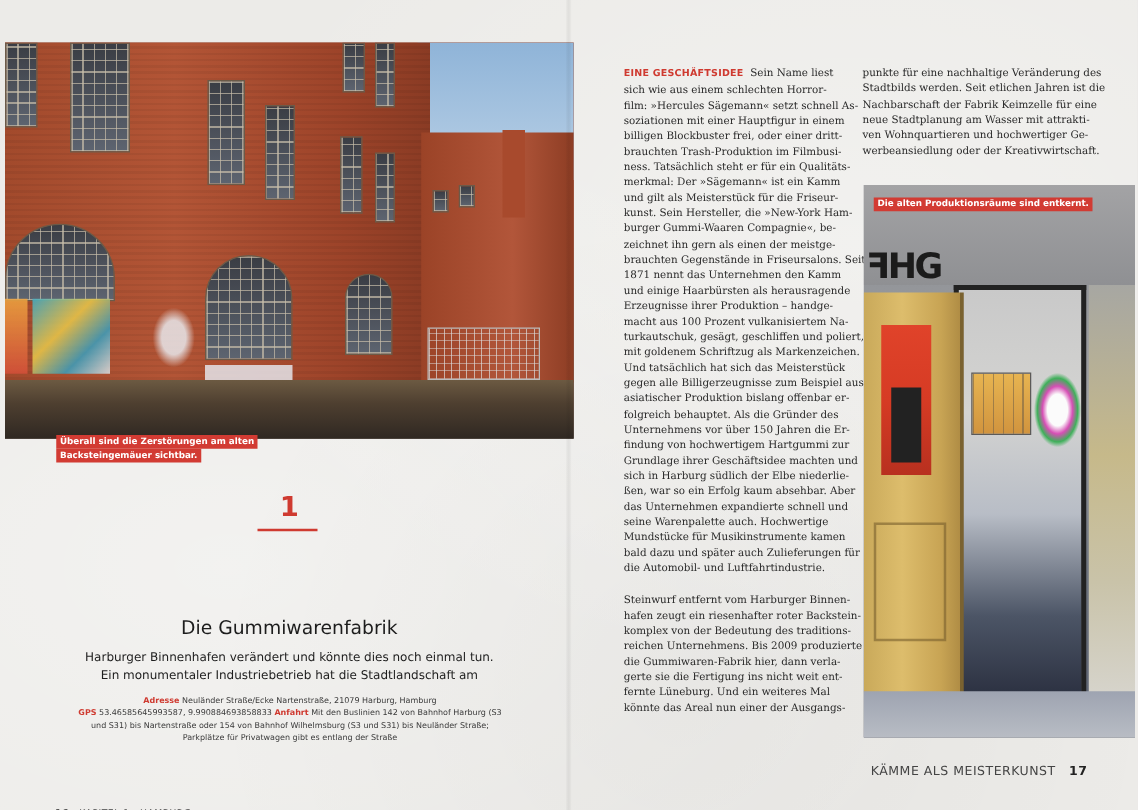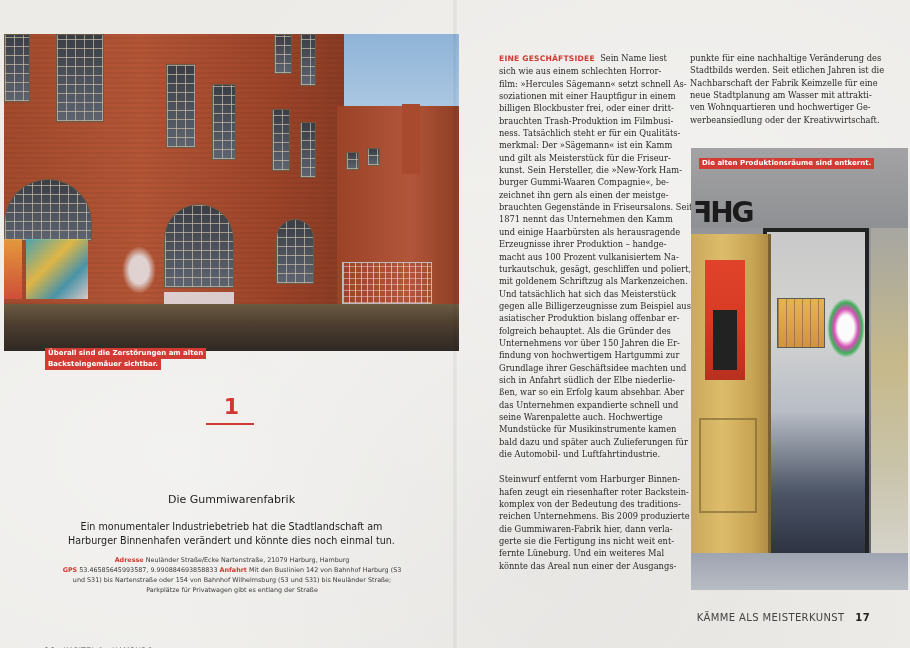--- a/index.html
+++ b/index.html
@@ -97,21 +97,21 @@
       position: absolute; left: 0; width: 455px; top: 400px;
       text-align: center;
       font-family: "DejaVu Sans", sans-serif; font-weight: bold;
       font-size: 23px; line-height: 28px; color: #cf3a30;
       letter-spacing: 0.5px;
     }
     .chapter-subtitle {
       position: absolute; left: 0; width: 455px; top: 459px;
       text-align: center;
       font-family: "DejaVu Sans", sans-serif;
-      font-size: 11px; color: #1d1d1d;
+      font-size: 15px; color: #1d1d1d;
     }
     .lead {
       position: absolute; left: 60px; width: 335px; top: 486px;
       text-align: center;
       font-family: "DejaVu Sans", sans-serif;
       font-size: 9.6px; line-height: 13.5px; color: #1d1d1d;
     }
     .info {
       position: absolute; left: 58px; width: 340px; top: 521px;
       text-align: center;
@@ -239,22 +239,22 @@
       <div class="ground"></div>
     </div>
 
     <div class="caption" style="left:41px;top:314px;">Überall sind die Zerstörungen am alten</div>
     <div class="caption" style="left:41px;top:325px;">Backsteingemäuer sichtbar.</div>
 
     <div class="chapter-number">1</div>
     <div class="chapter-rule"></div>
     <div class="chapter-subtitle">Die Gummiwarenfabrik</div>
     <div class="lead">
+      <span class="line">Harburger Binnenhafen verändert und könnte dies noch einmal tun.</span>
       <span class="line">Ein monumentaler Industriebetrieb hat die Stadtlandschaft am</span>
-      <span class="line">Harburger Binnenhafen verändert und könnte dies noch einmal tun.</span>
     </div>
 
     <div class="info">
       <span class="lbl">Adresse</span>
       <span>Neuländer Straße/Ecke Nartenstraße, 21079 Harburg, Hamburg</span><br>
       <span class="lbl">GPS</span>
       <span>53.46585645993587, 9.990884693858833</span>
       <span class="lbl">Anfahrt</span>
       <span>Mit den Buslinien 142 von Bahnhof Harburg (S3 und S31) bis Nartenstraße oder 154 von Bahnhof Wilhelmsburg (S3 und S31) bis Neuländer Straße; Parkplätze für Privatwagen gibt es entlang der Straße</span>
     </div>
@@ -291,21 +291,21 @@
       <span class="line">macht aus 100 Prozent vulkanisiertem Na-</span>
       <span class="line">turkautschuk, gesägt, geschliffen und poliert,</span>
       <span class="line">mit goldenem Schriftzug als Markenzeichen.</span>
       <span class="line">Und tatsächlich hat sich das Meisterstück</span>
       <span class="line">gegen alle Billigerzeugnisse zum Beispiel aus</span>
       <span class="line">asiatischer Produktion bislang offenbar er-</span>
       <span class="line">folgreich behauptet. Als die Gründer des</span>
       <span class="line">Unternehmens vor über 150 Jahren die Er-</span>
       <span class="line">findung von hochwertigem Hartgummi zur</span>
       <span class="line">Grundlage ihrer Geschäftsidee machten und</span>
-      <span class="line">sich in Anfahrt südlich der Elbe niederlie-</span>
+      <span class="line">sich in Harburg südlich der Elbe niederlie-</span>
       <span class="line">ßen, war so ein Erfolg kaum absehbar. Aber</span>
       <span class="line">das Unternehmen expandierte schnell und</span>
       <span class="line">seine Warenpalette auch. Hochwertige</span>
       <span class="line">Mundstücke für Musikinstrumente kamen</span>
       <span class="line">bald dazu und später auch Zulieferungen für</span>
       <span class="line">die Automobil- und Luftfahrtindustrie.</span>
     </div>
     <div style="height:13px;"></div>
     <div>
       <span class="line">Steinwurf entfernt vom Harburger Binnen-</span>

